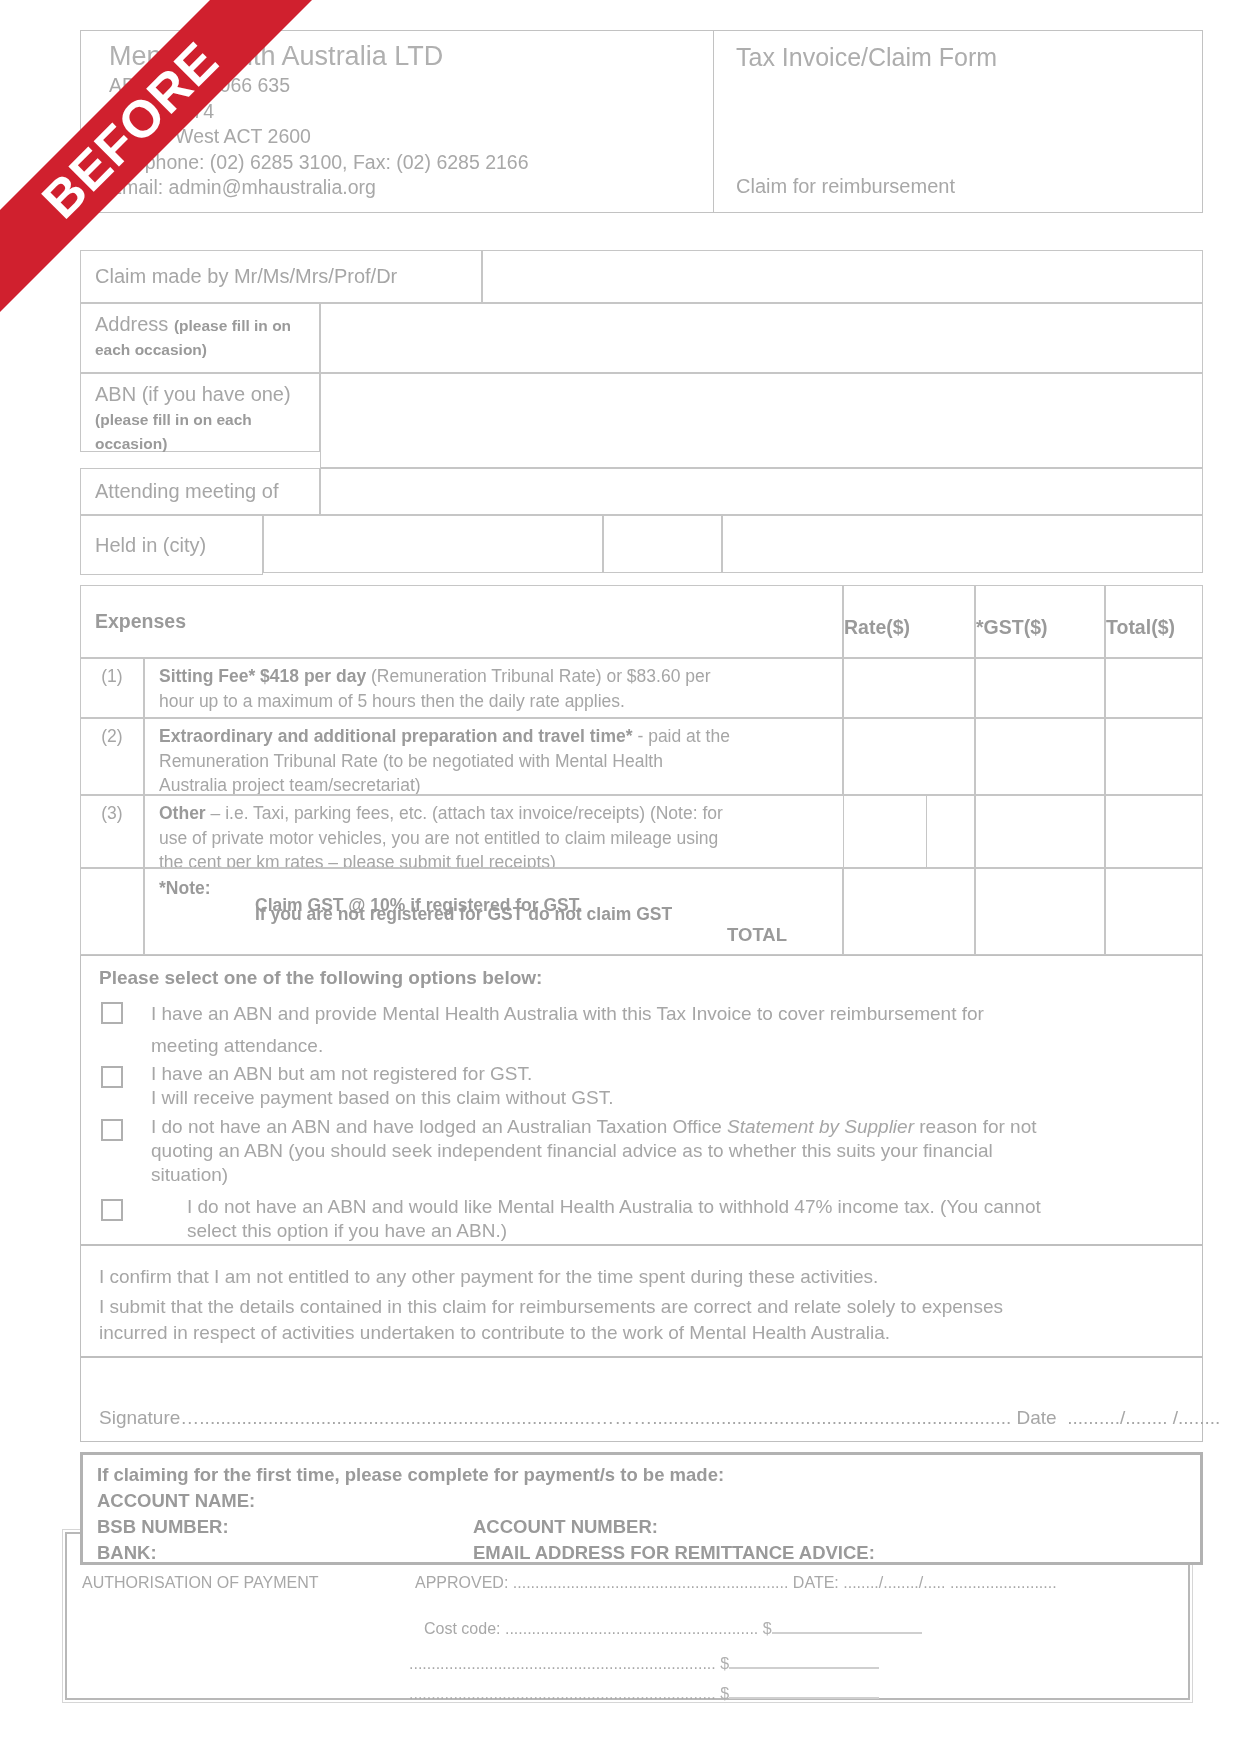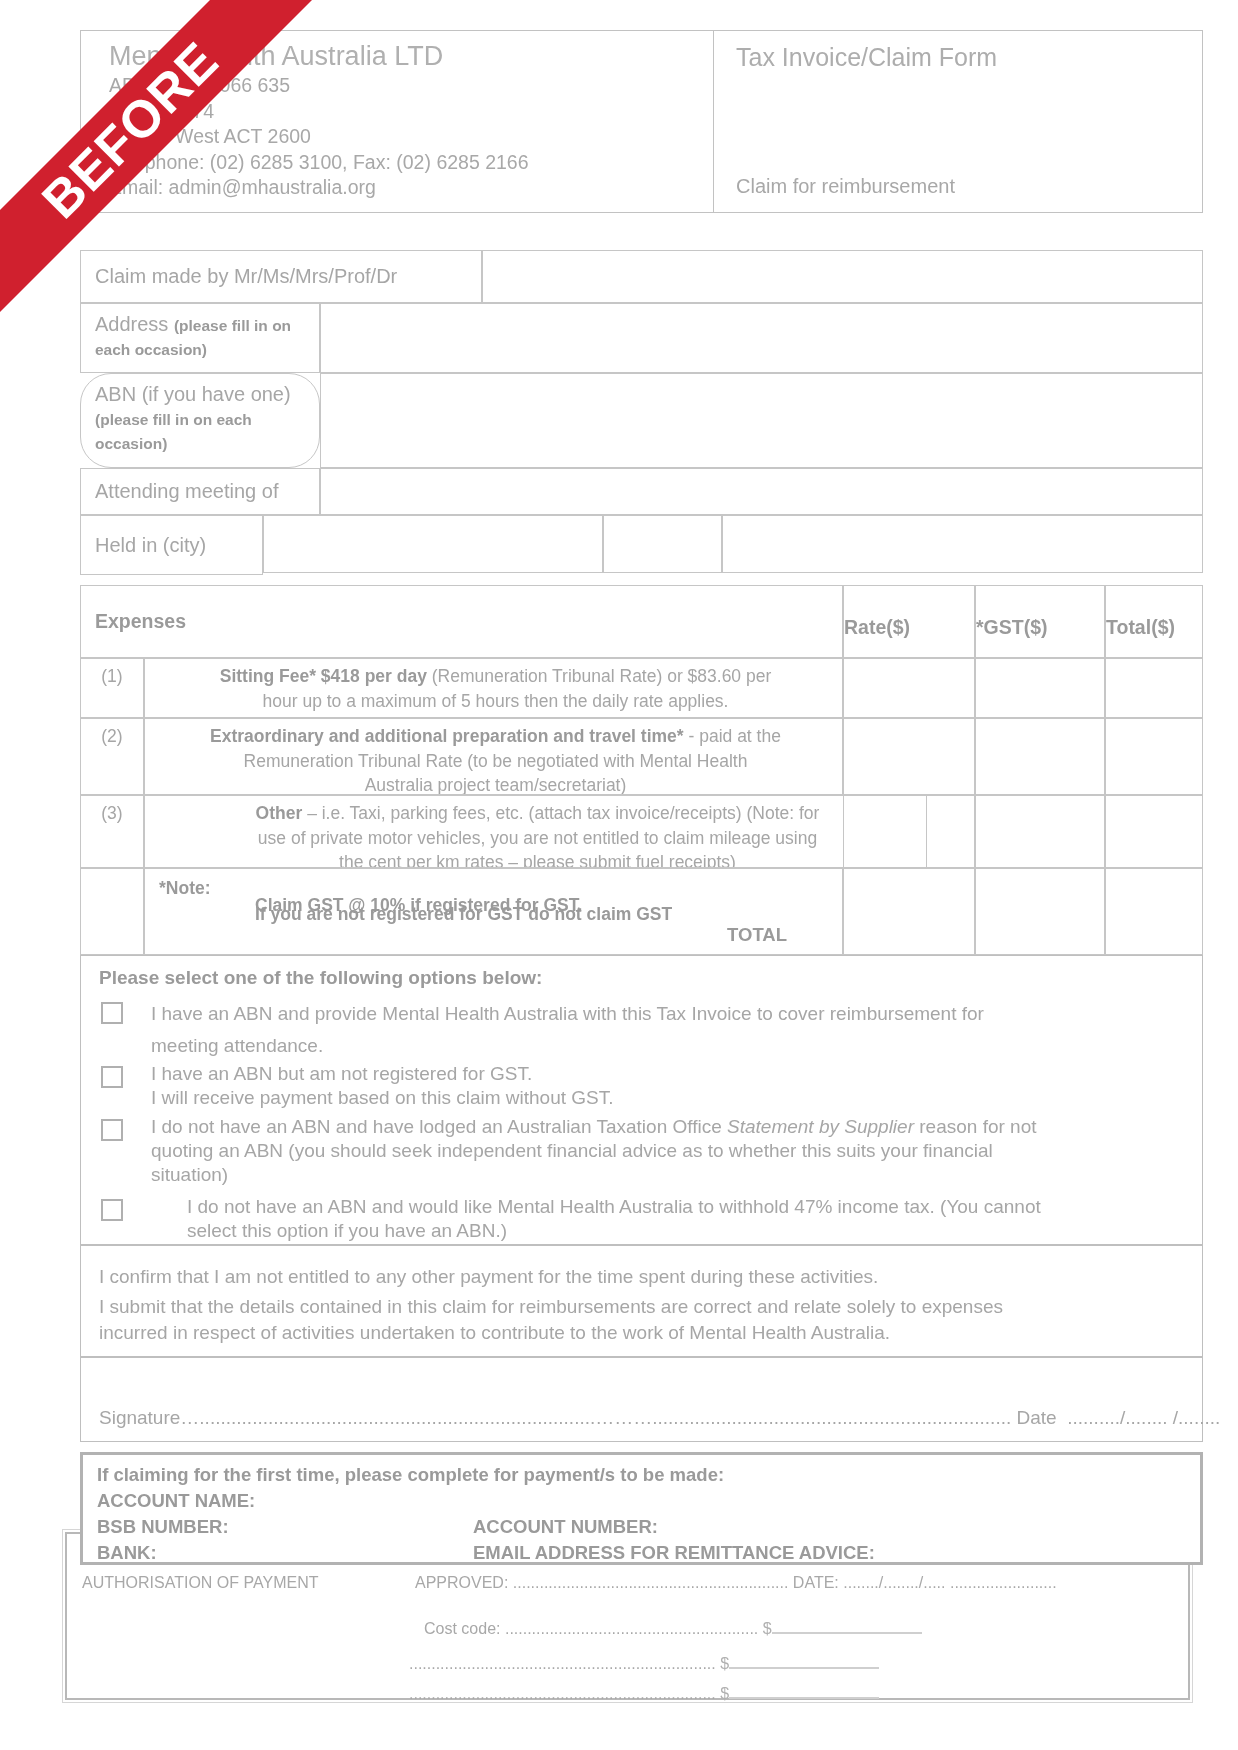--- a/index.html
+++ b/index.html
@@ -28,21 +28,21 @@
   
   .lbl{font-size:20px;color:#a6a6a6;}
   .vcenter{display:flex;align-items:center;padding-left:14px;}
   .pad-label{padding:8px 10px 0 14px;line-height:24px;}
   
   .exp-head{display:flex;align-items:center;padding-left:14px;font-size:19.5px;}
   .exp-col{display:flex;flex-direction:row;align-items:center;padding-top:11px;
            font-size:19.5px;line-height:24px;font-weight:bold;color:#9a9a9a;}
   .exp-num{text-align:center;padding-top:7px;font-size:17.5px;}
   .exp-desc{font-size:17.5px;line-height:24.5px;}
-  .exp-desc p{margin:5px 10px 0 14px;white-space:pre-line;text-align:center;}
+  .exp-desc p{margin:5px 10px 0 14px;white-space:pre-line;}
   .note-cell{font-size:17.5px;}
   
   .options-box{left:80px;top:955px;width:1123px;height:290px;border:1.5px solid #bfbfbf;
                padding:10px 18px 0 18px;}
   .opt-head{font-size:19px;line-height:24px;}
   .opt{display:flex;align-items:flex-start;}
   .cb{width:18px;height:18px;border:2px solid #b0b0b0;flex:0 0 auto;margin:4px 28px 0 2px;background:#fff;}
   .opt-label{font-size:19px;color:#a6a6a6;white-space:pre-line;line-height:24px;}
   .lh32{line-height:32px;}
   
@@ -89,21 +89,21 @@
   <div class="cell vcenter" style="left:80px;top:250px;width:402px;height:53px;">
     <span class="lbl">Claim made by Mr/Ms/Mrs/Prof/Dr</span>
   </div>
   <div class="cell" style="left:482px;top:250px;width:721px;height:53px;"></div>
 
   <div class="cell pad-label" style="left:80px;top:303px;width:240px;height:70px;">
     <span class="lbl">Address </span><span class="small-note">(please fill in on each occasion)</span>
   </div>
   <div class="cell" style="left:320px;top:303px;width:883px;height:70px;"></div>
 
-  <div class="cell pad-label" style="left:80px;top:373px;width:240px;height:95px;border-radius:31px;">
+  <div class="cell pad-label" style="left:80px;top:373px;width:240px;height:79px;">
     <span class="lbl">ABN (if you have one) </span><span class="small-note">(please fill in on each occasion)</span>
   </div>
   <div class="cell" style="left:320px;top:373px;width:883px;height:95px;"></div>
 
   <div class="cell vcenter" style="left:80px;top:468px;width:240px;height:47px;">
     <span class="lbl">Attending meeting of</span>
   </div>
   <div class="cell" style="left:320px;top:468px;width:883px;height:47px;"></div>
 
   <div class="cell vcenter" style="left:80px;top:515px;width:183px;height:60px;">

